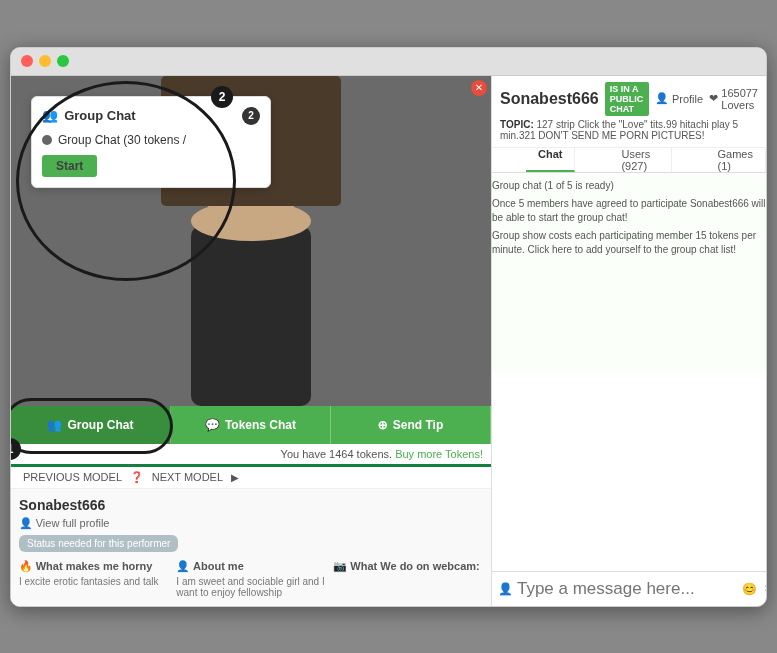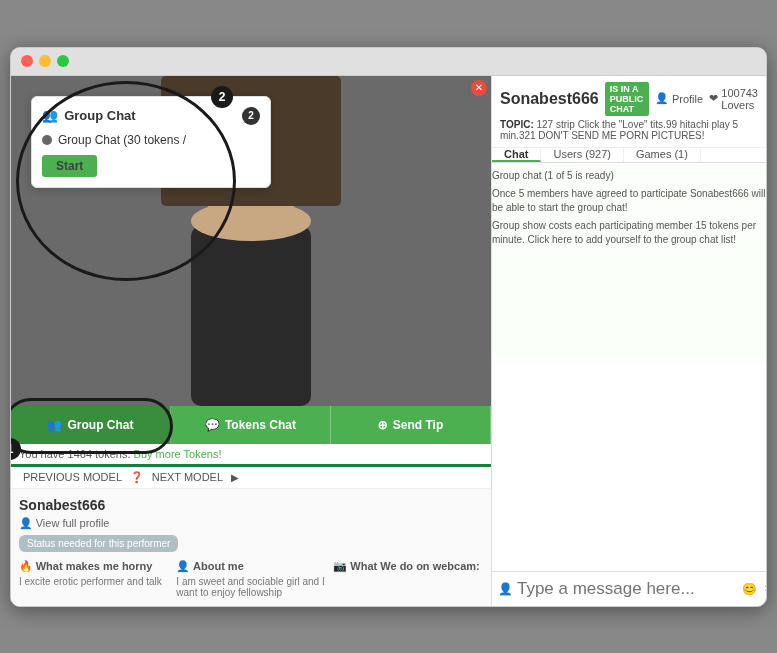--- a/index.html
+++ b/index.html
@@ -164,20 +164,21 @@
       border-right: 1px solid rgba(255,255,255,0.3);
     }
     .action-btn:last-child { border-right: none; }
     .action-btn.group-chat-btn { background: #388e3c; }
     
     .token-bar {
       padding: 4px 8px;
       font-size: 11px;
       color: #555;
       background: #fff;
+      text-align: right;
     }
     .token-bar a {
       color: #4caf50;
       text-decoration: none;
     }
     
     .nav-bar {
       display: flex;
       align-items: center;
       padding: 4px 8px;
@@ -310,20 +311,21 @@
     .tabs-row {
       display: flex;
       border-bottom: 1px solid #ddd;
     }
     .tab {
       padding: 0 12px;
       cursor: pointer;
       font-size: 11px;
       color: #555;
       border-right: 1px solid #eee;
+      margin-left: 34px;
     }
     .tab.active {
       background: #fff;
       border-bottom: 2px solid #4caf50;
       color: #333;
       font-weight: bold;
     }
     
     .chat-area {
       flex: 1;
@@ -461,21 +463,21 @@
         </div>
         <div style="margin-top:5px;">
           <button class="status-btn">Status needed for this performer</button>
         </div>
         <div class="info-grid">
           <div class="info-col">
             <h4>
               <span>🔥</span>
               <span>What makes me horny</span>
             </h4>
-            <p>I excite erotic performer and talk</p>
+            <p>I excite erotic fantasies and talk</p>
           </div>
           <div class="info-col">
             <h4>
               <span>👤</span>
               <span>About me</span>
             </h4>
             <p>I am sweet and sociable girl and I want to enjoy fellowship</p>
           </div>
           <div class="info-col webcam-list">
             <h4>
@@ -492,21 +494,21 @@
       <div class="right-header">
         <div class="username-line">
           <span class="username-big">Sonabest666</span>
           <span class="in-public-badge">IS IN A PUBLIC CHAT</span>
           <span class="profile-link">
             <span>👤</span>
             <span>Profile</span>
           </span>
           <span class="lovers-count">
             <span>❤</span>
-            <span>100743 Lovers</span>
+            <span>165077 Lovers</span>
           </span>
         </div>
         <div class="topic-text">
           <strong>TOPIC:</strong>
           <span>127 strip Click the "Love" tits.99 hitachi play 5 min.321 DON'T SEND ME PORN PICTURES!</span>
         </div>
       </div>
 
       <div class="tabs-row">
         <div class="tab active">Chat</div>

